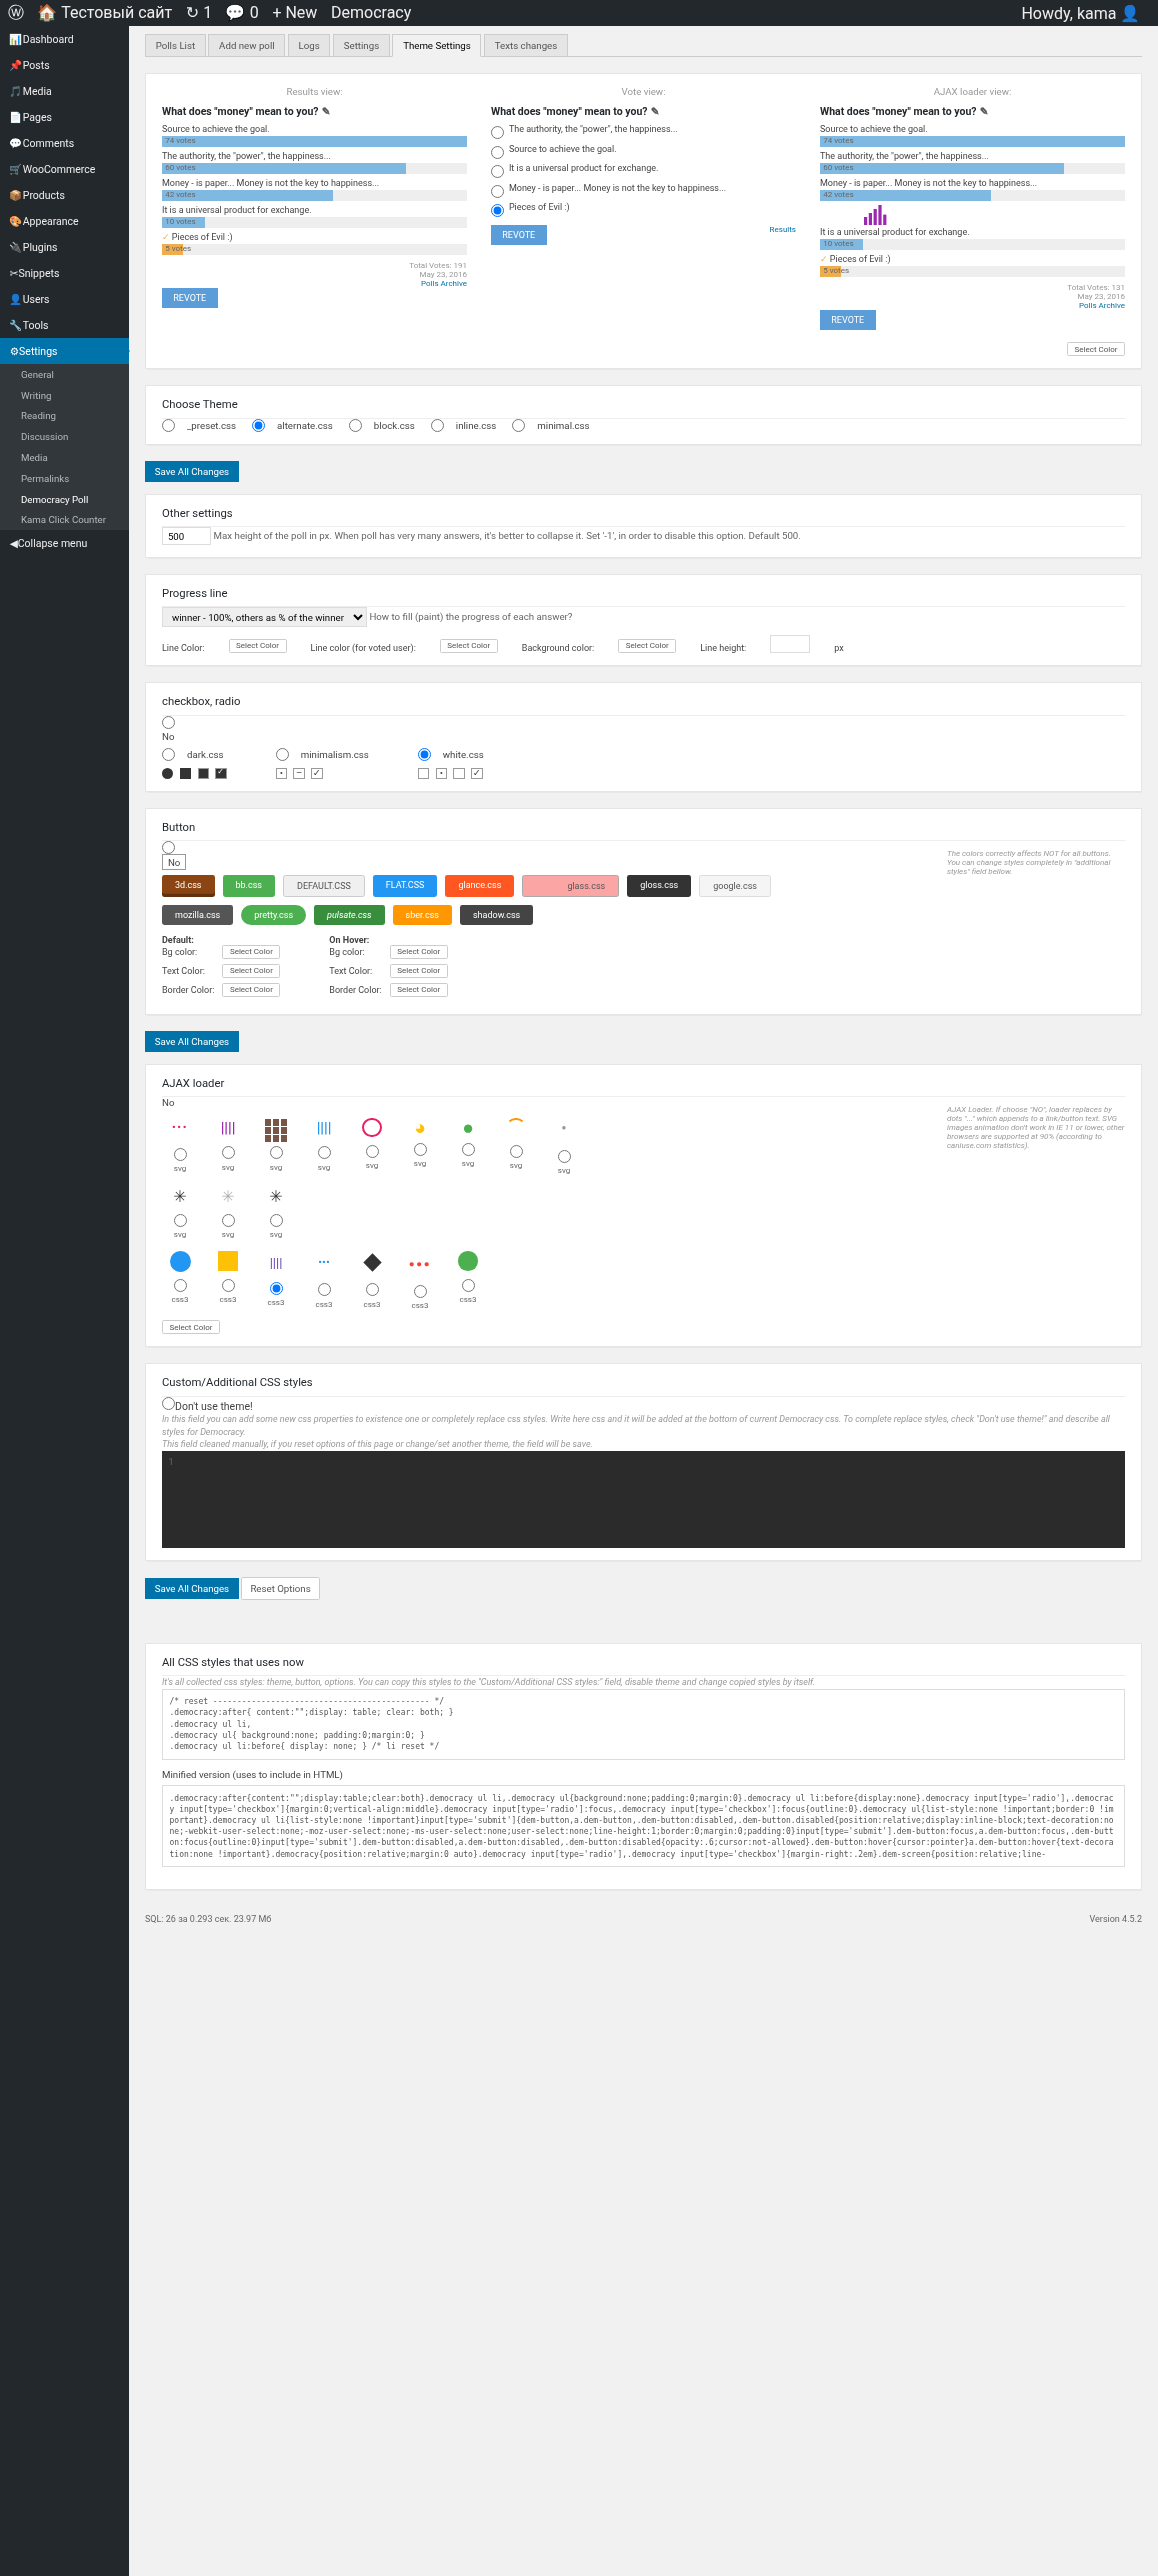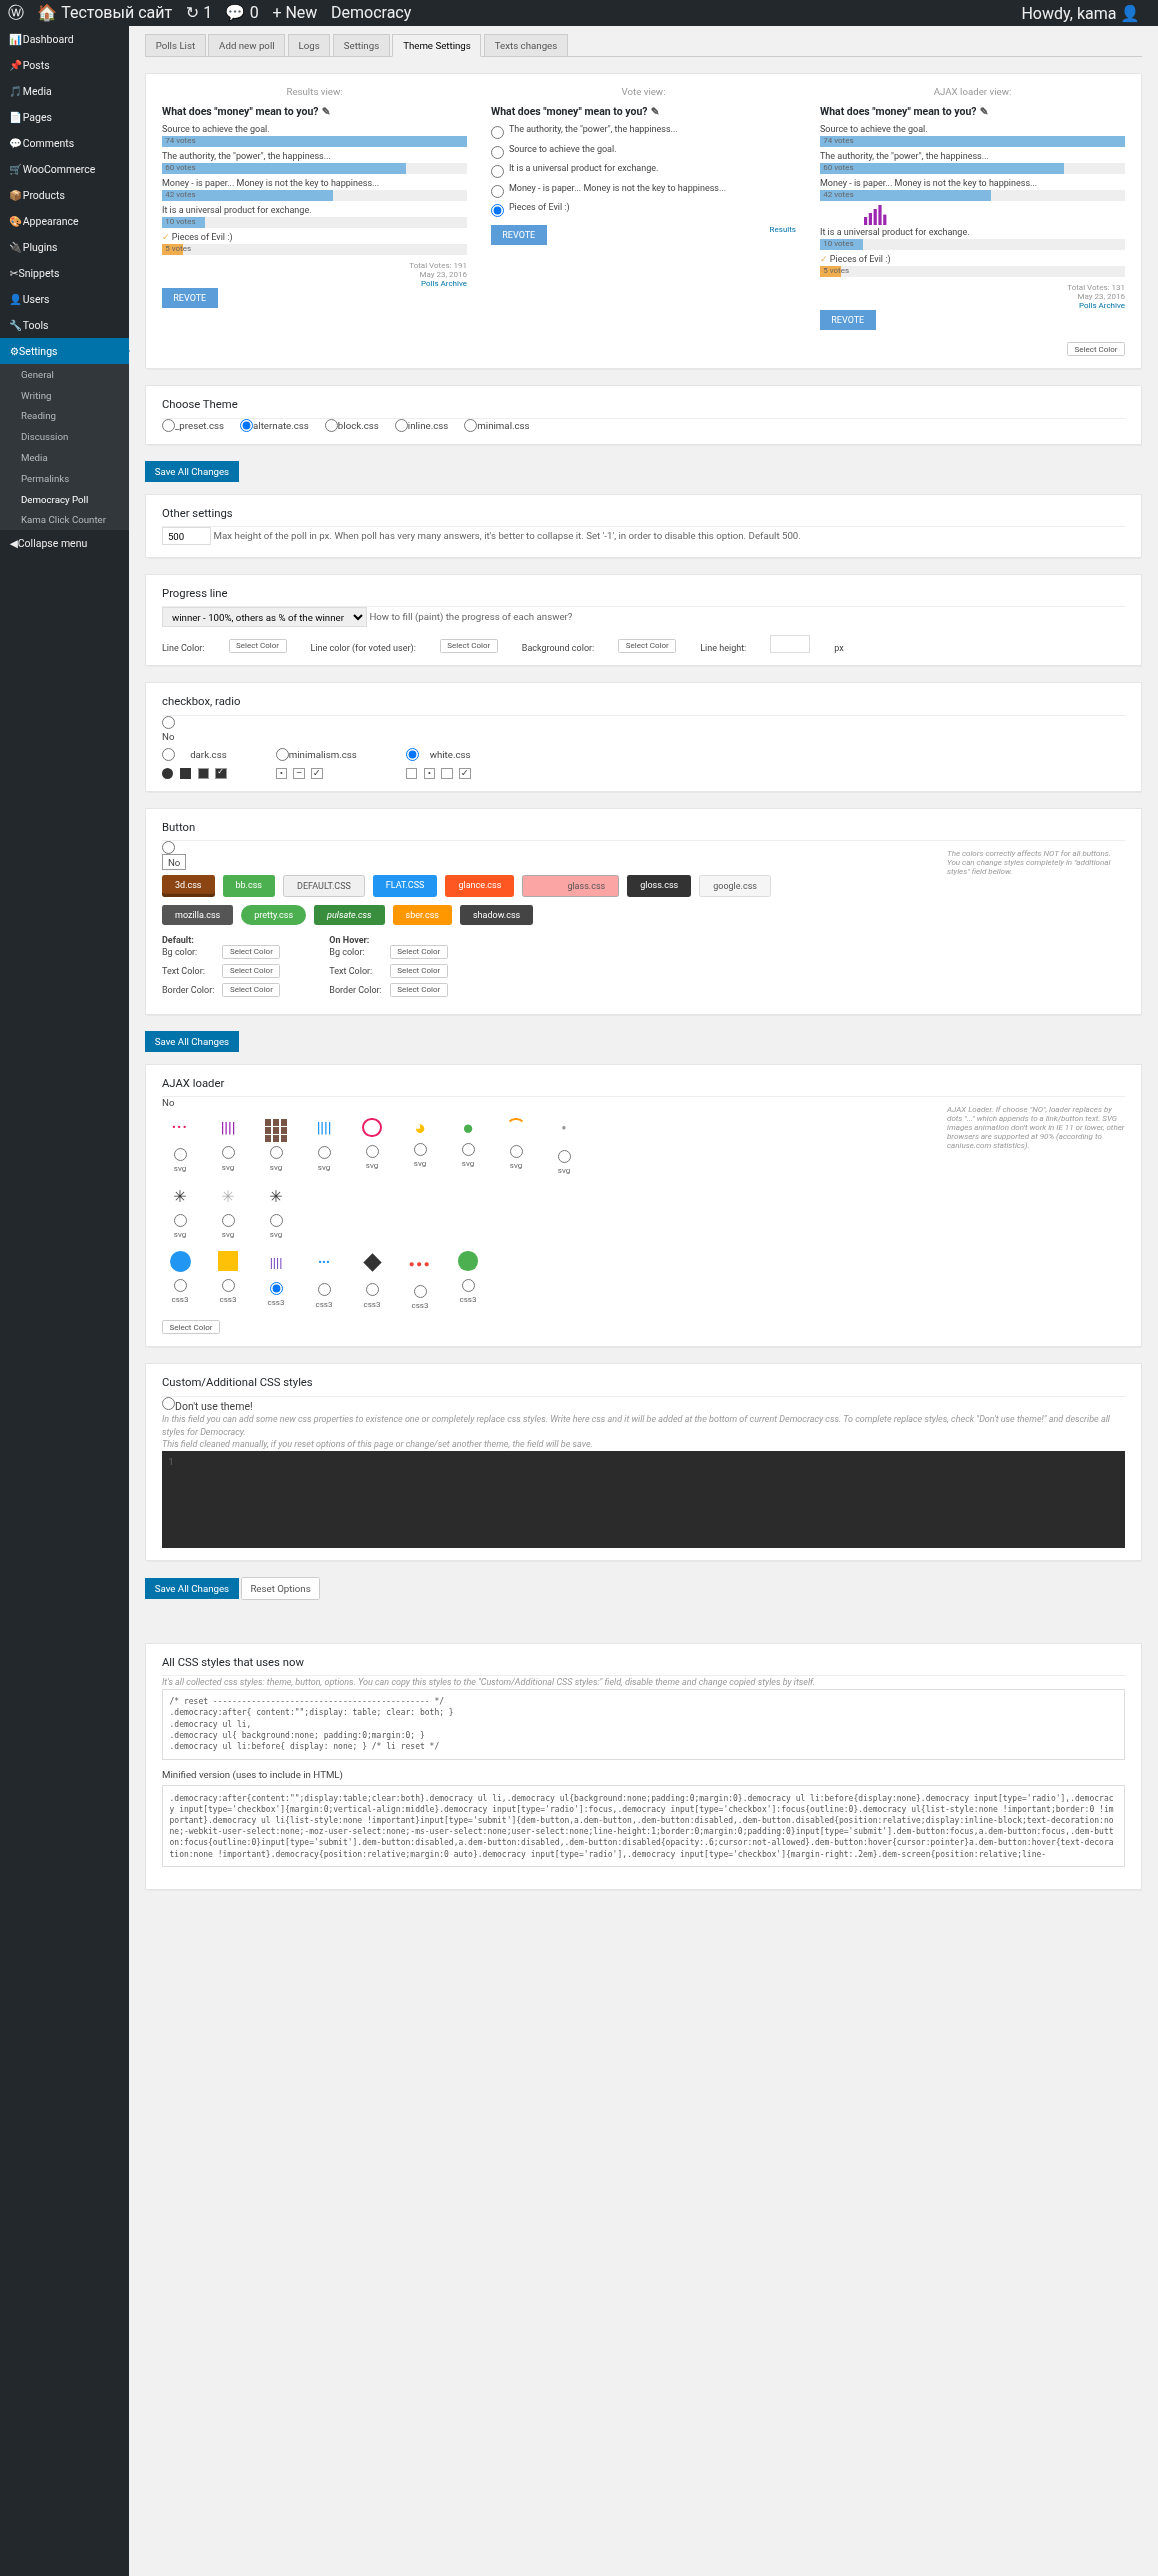--- a/index.html
+++ b/index.html
@@ -34,21 +34,21 @@
 .poll-radio { display: flex; align-items: flex-start; gap: 4.9px; font-size: 9px; margin-bottom: 4.9px; }
 .poll-radio input { margin-top: 1.6px; }
 .poll-meta { text-align: right; font-size: 8px; color: #999; margin-top: 6.5px; }
 .poll-meta a { color: #0073aa; }
 .btn { display: inline-block; padding: 4.9px 11.3px; font-size: 9px; border: none; cursor: pointer; }
 .btn-revote { background: #5b9dd9; color: #fff; }
 .btn-save { background: #0073aa; color: #fff; padding: 4.9px 9.7px; font-size: 9.7px; margin-bottom: 12px; }
 .btn-small { background: #fff; border: 0.8px solid #ccc; padding: 1.6px 6.5px; font-size: 8px; border-radius: 1.6px; color: #555; }
 .results-link { float: right; font-size: 8px; color: #0073aa; }
 .radio-row { display: flex; gap: 16px; align-items: center; font-size: 9.7px; }
-.radio-row label { display: flex; align-items: center; gap: 0; justify-content: space-between; }
+.radio-row label { display: flex; align-items: center; gap: 12px; }
 input[type=text], select { border: 0.8px solid #ddd; padding: 2.4px 4.9px; font-size: 9.7px; }
 .desc { color: #666; font-size: 9.7px; }
 .color-row { display: flex; gap: 24px; align-items: flex-end; font-size: 9px; margin-top: 8px; flex-wrap: wrap; }
 .checkbox-preview { display: flex; gap: 6.5px; margin-top: 6.5px; }
 .cb-shape { width: 11.3px; height: 11.3px; border: 0.8px solid #999; }
 .cb-shape.dark { background: #333; border-radius: 50%; border: none; }
 .cb-shape.sq { background: #333; }
 .cb-shape.sq-chk { background: #333; position: relative; }
 .cb-shape.sq-chk::after { content: "✓"; color: #fff; font-size: 8px; position: absolute; top: -1.6px; left: 0.8px;}
 .cb-shape.dot::after { content: "•"; display: block; text-align: center; line-height: 8px; }
@@ -573,14 +573,18 @@
     <div class="help-text">It's all collected css styles: theme, button, options. You can copy this styles to the "Custom/Additional CSS styles:" field, disable theme and change copied styles by itself.</div>
     <div class="code-block">/* reset --------------------------------------------- */
 .democracy:after{ content:"";display: table; clear: both; }
 .democracy ul li,
 .democracy ul{ background:none; padding:0;margin:0; }
 .democracy ul li:before{ display: none; } /* li reset */</div>
     <div style="font-size:9.7px;margin-bottom:4.9px;">Minified version (uses to include in HTML)</div>
     <div class="code-block">.democracy:after{content:"";display:table;clear:both}.democracy ul li,.democracy ul{background:none;padding:0;margin:0}.democracy ul li:before{display:none}.democracy input[type='radio'],.democracy input[type='checkbox']{margin:0;vertical-align:middle}.democracy input[type='radio']:focus,.democracy input[type='checkbox']:focus{outline:0}.democracy ul{list-style:none !important;border:0 !important}.democracy ul li{list-style:none !important}input[type='submit']{dem-button,a.dem-button,.dem-button:disabled,.dem-button.disabled{position:relative;display:inline-block;text-decoration:none;-webkit-user-select:none;-moz-user-select:none;-ms-user-select:none;user-select:none;line-height:1;border:0;margin:0;padding:0}input[type='submit'].dem-button:focus,a.dem-button:focus,.dem-button:focus{outline:0}input[type='submit'].dem-button:disabled,a.dem-button:disabled,.dem-button:disabled{opacity:.6;cursor:not-allowed}.dem-button:hover{cursor:pointer}a.dem-button:hover{text-decoration:none !important}.democracy{position:relative;margin:0 auto}.democracy input[type='radio'],.democracy input[type='checkbox']{margin-right:.2em}.dem-screen{position:relative;line-</div>
   </div>
 
+  <div class="footer">
+    <span>SQL: 26 за 0.293 сек. 23.97 Мб</span>
+    <span>Version 4.5.2</span>
+  </div>
 </div>
 
 
 </body></html>

